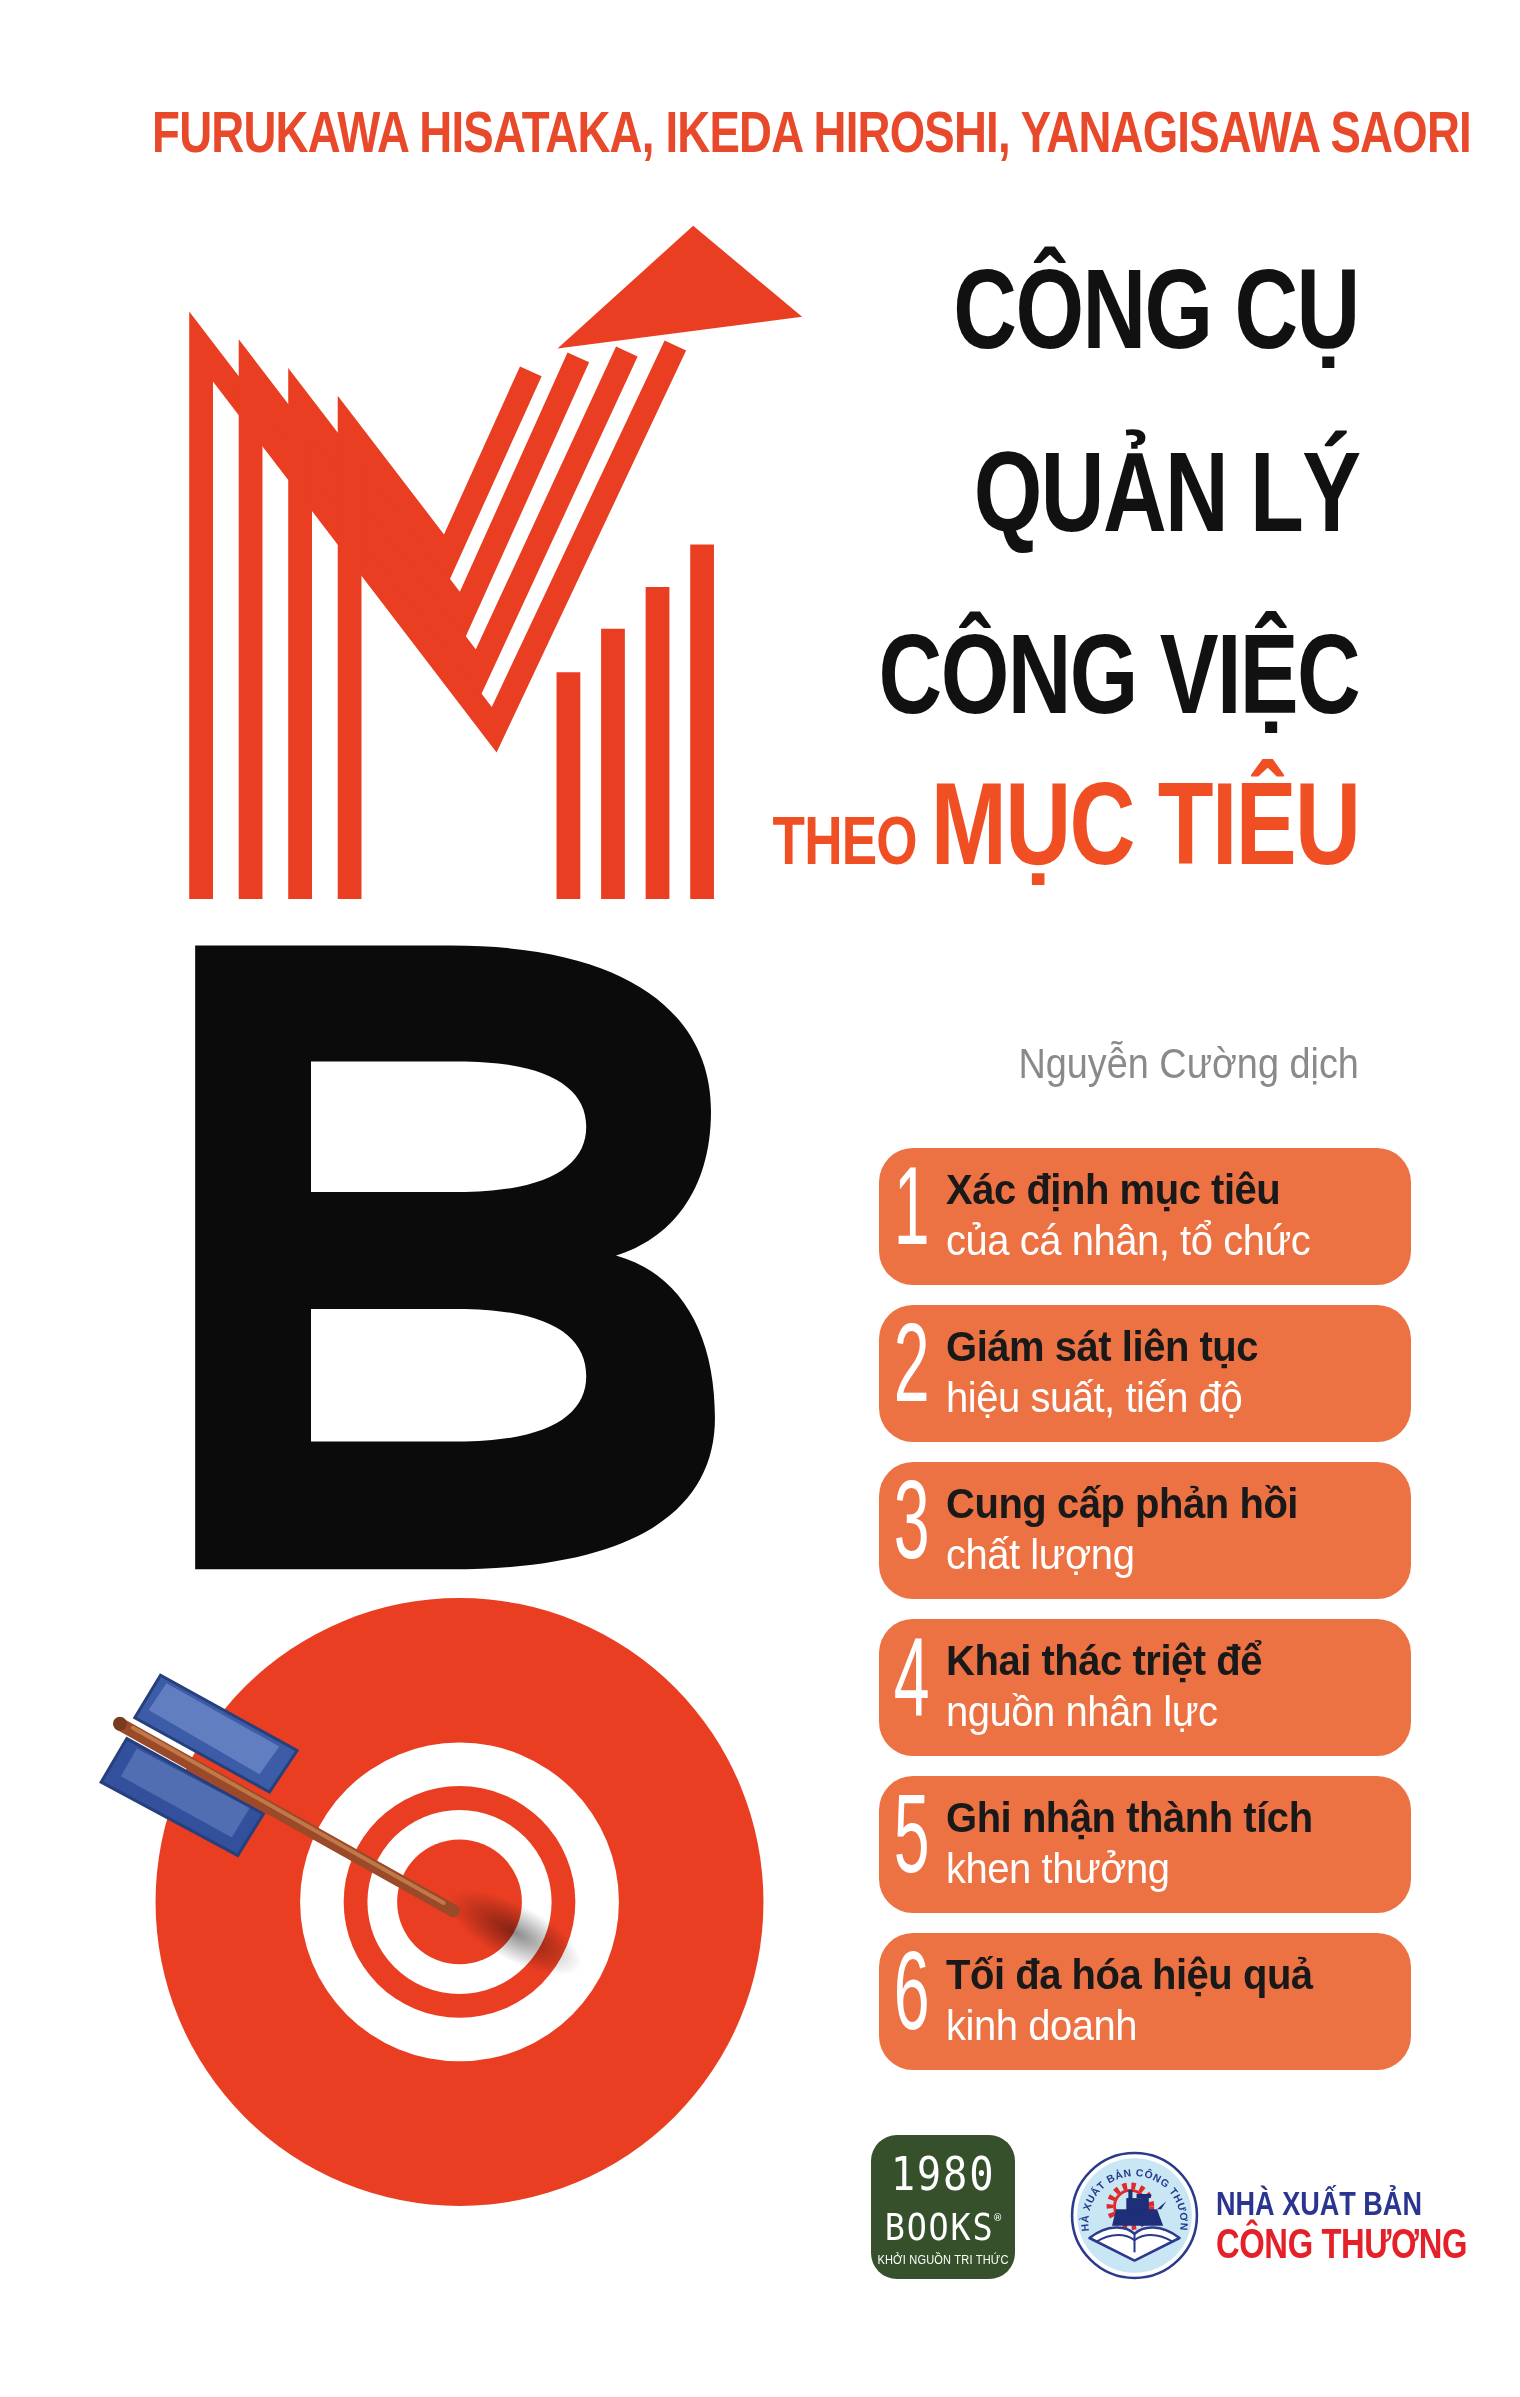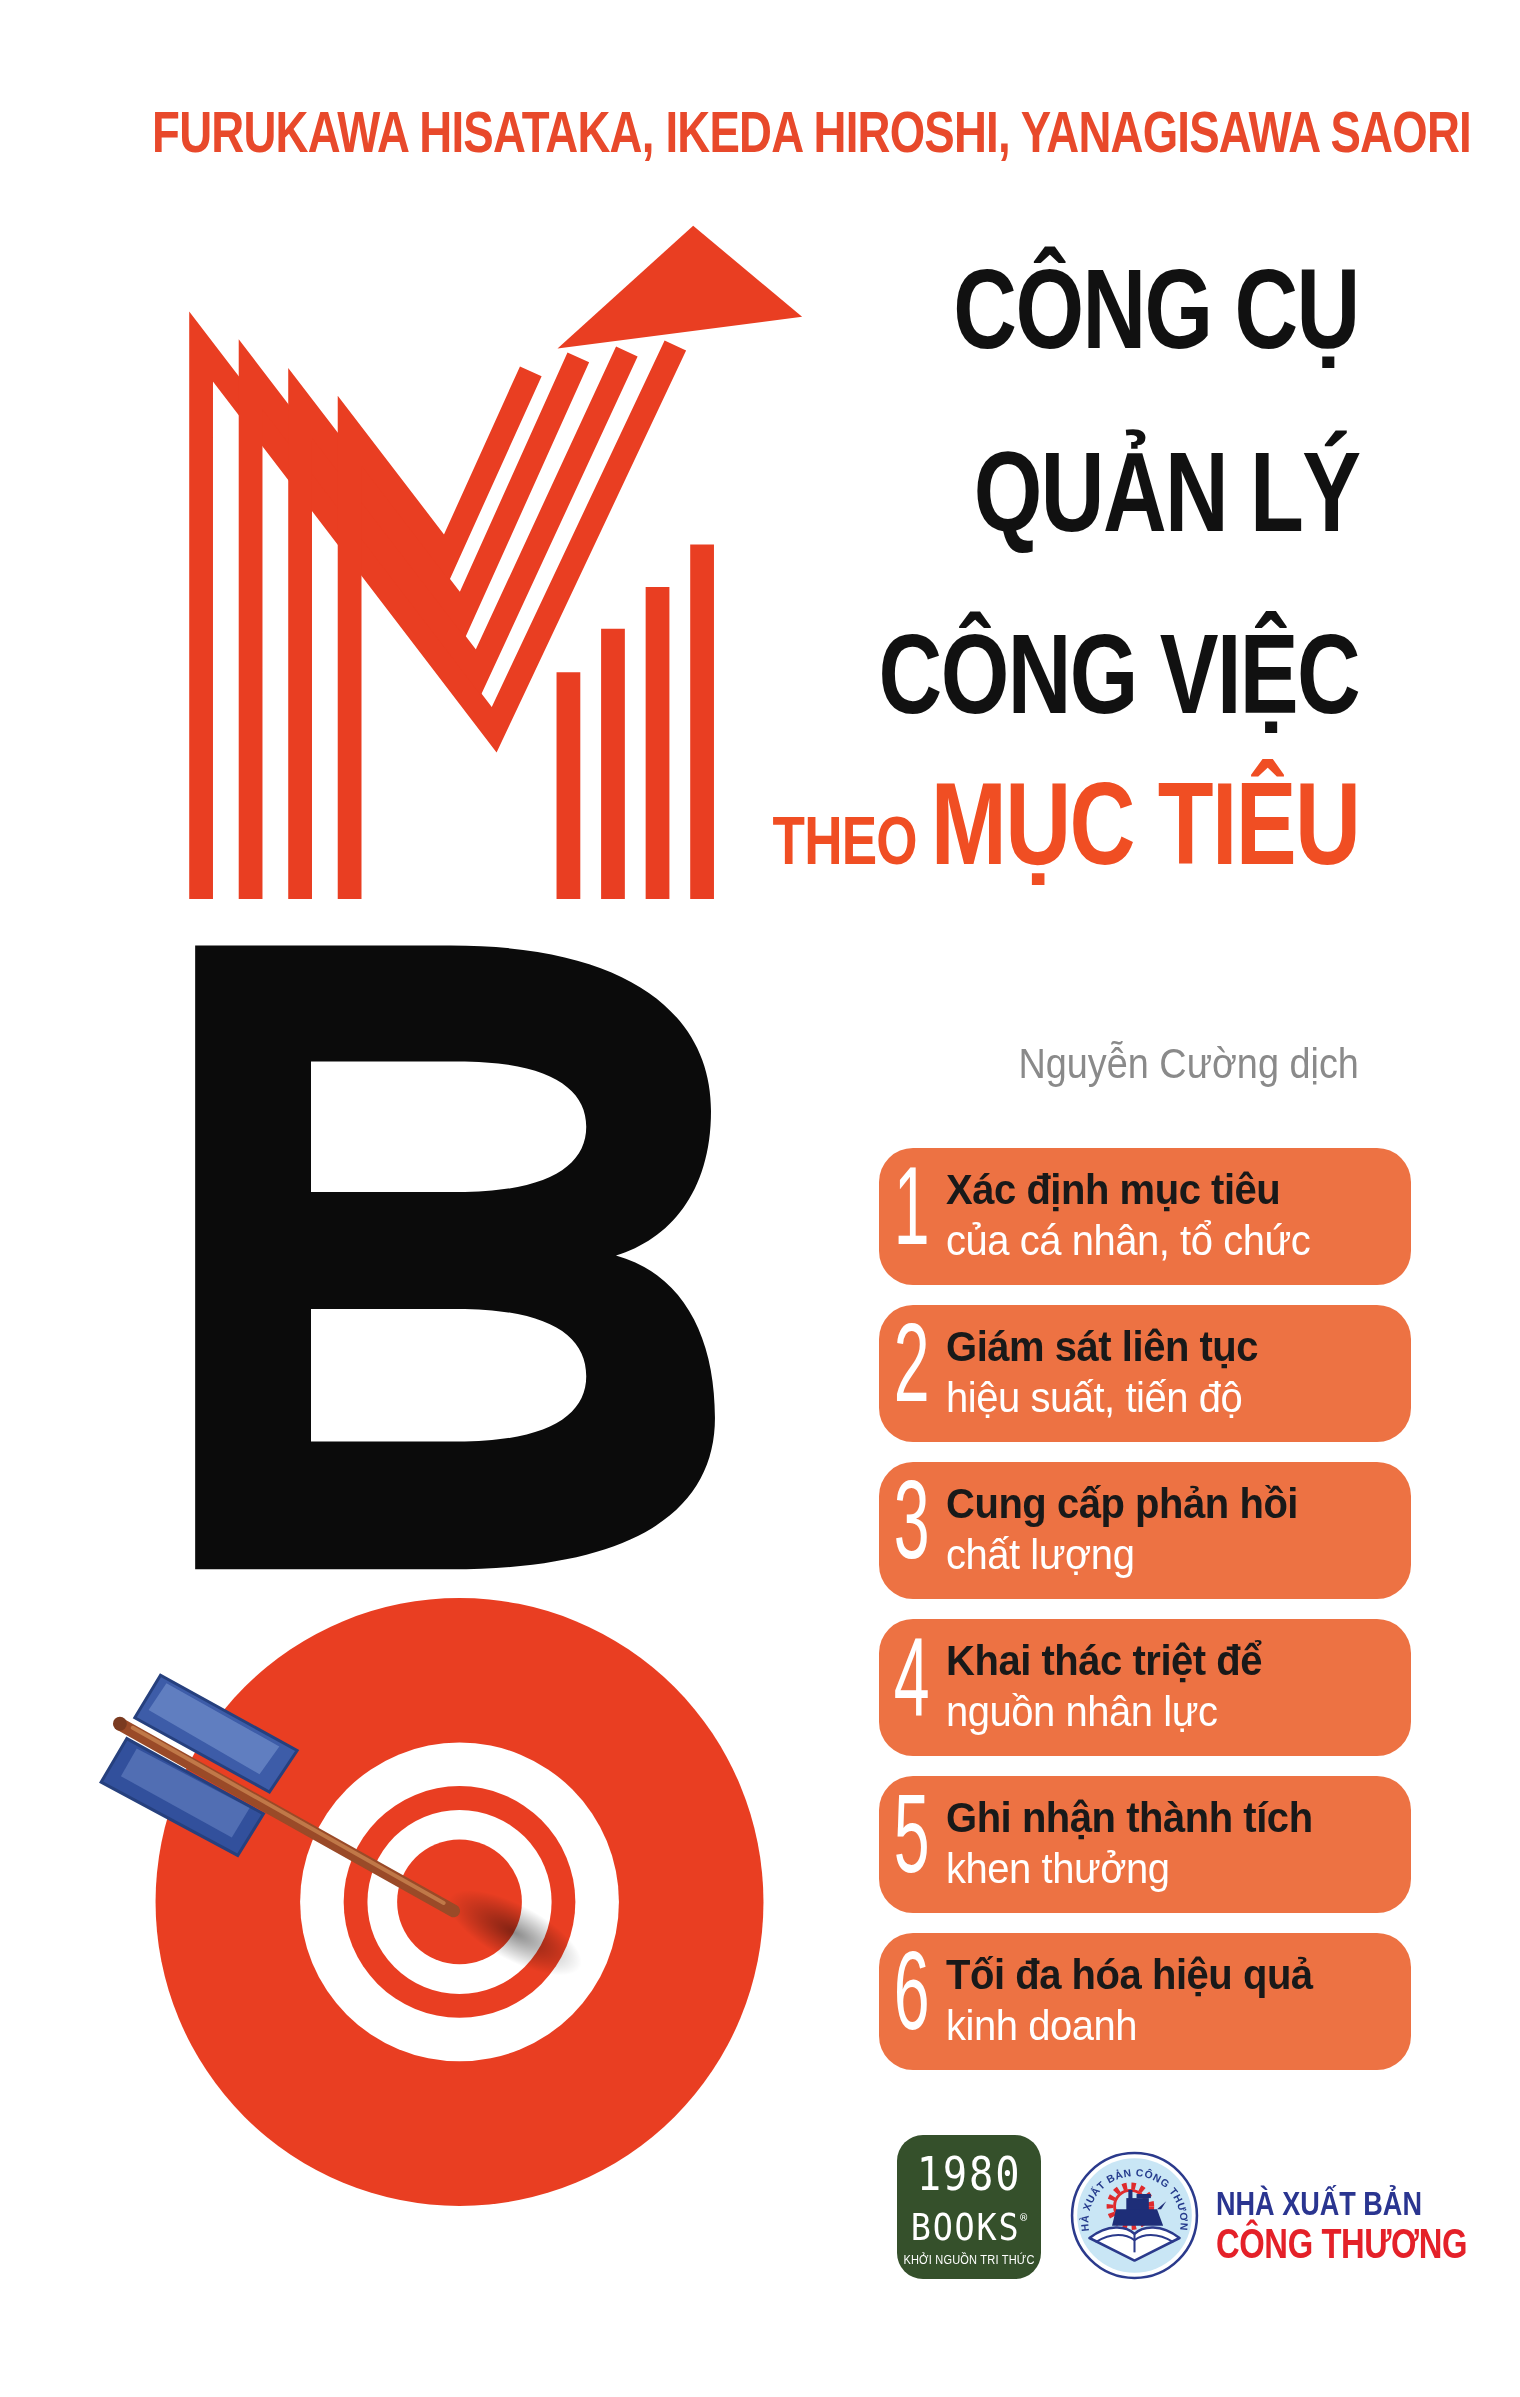--- a/index.html
+++ b/index.html
@@ -45,21 +45,21 @@
     transform:scaleX(.58);transform-origin:50% 0;
   }
   .step .txt{
     position:absolute;left:67px;top:16px;white-space:nowrap;
     transform:scaleX(.93);transform-origin:0 0;
   }
   .step .t1{font-size:43px;line-height:51px;font-weight:bold;color:#191919;letter-spacing:-0.5px;}
   .step .t2{font-size:43px;line-height:51px;color:#ffffff;letter-spacing:-0.5px;}
 
   .logo1980{
-    position:absolute;left:897px;top:2135px;width:144px;height:144px;
+    position:absolute;left:871px;top:2135px;width:144px;height:144px;
     background:#35502B;border-radius:26px;color:#fff;text-align:center;overflow:hidden;
   }
   .l1980-top{
     margin-top:16px;font-family:"DejaVu Sans Mono",monospace;font-size:46px;line-height:46px;
     letter-spacing:2px;transform:scaleX(.88);transform-origin:50% 50%;white-space:nowrap;
   }
   .l1980-books{
     font-family:"DejaVu Sans Mono",monospace;font-size:38px;line-height:42px;
     letter-spacing:2px;transform:scaleX(.88);transform-origin:50% 50%;white-space:nowrap;
   }

